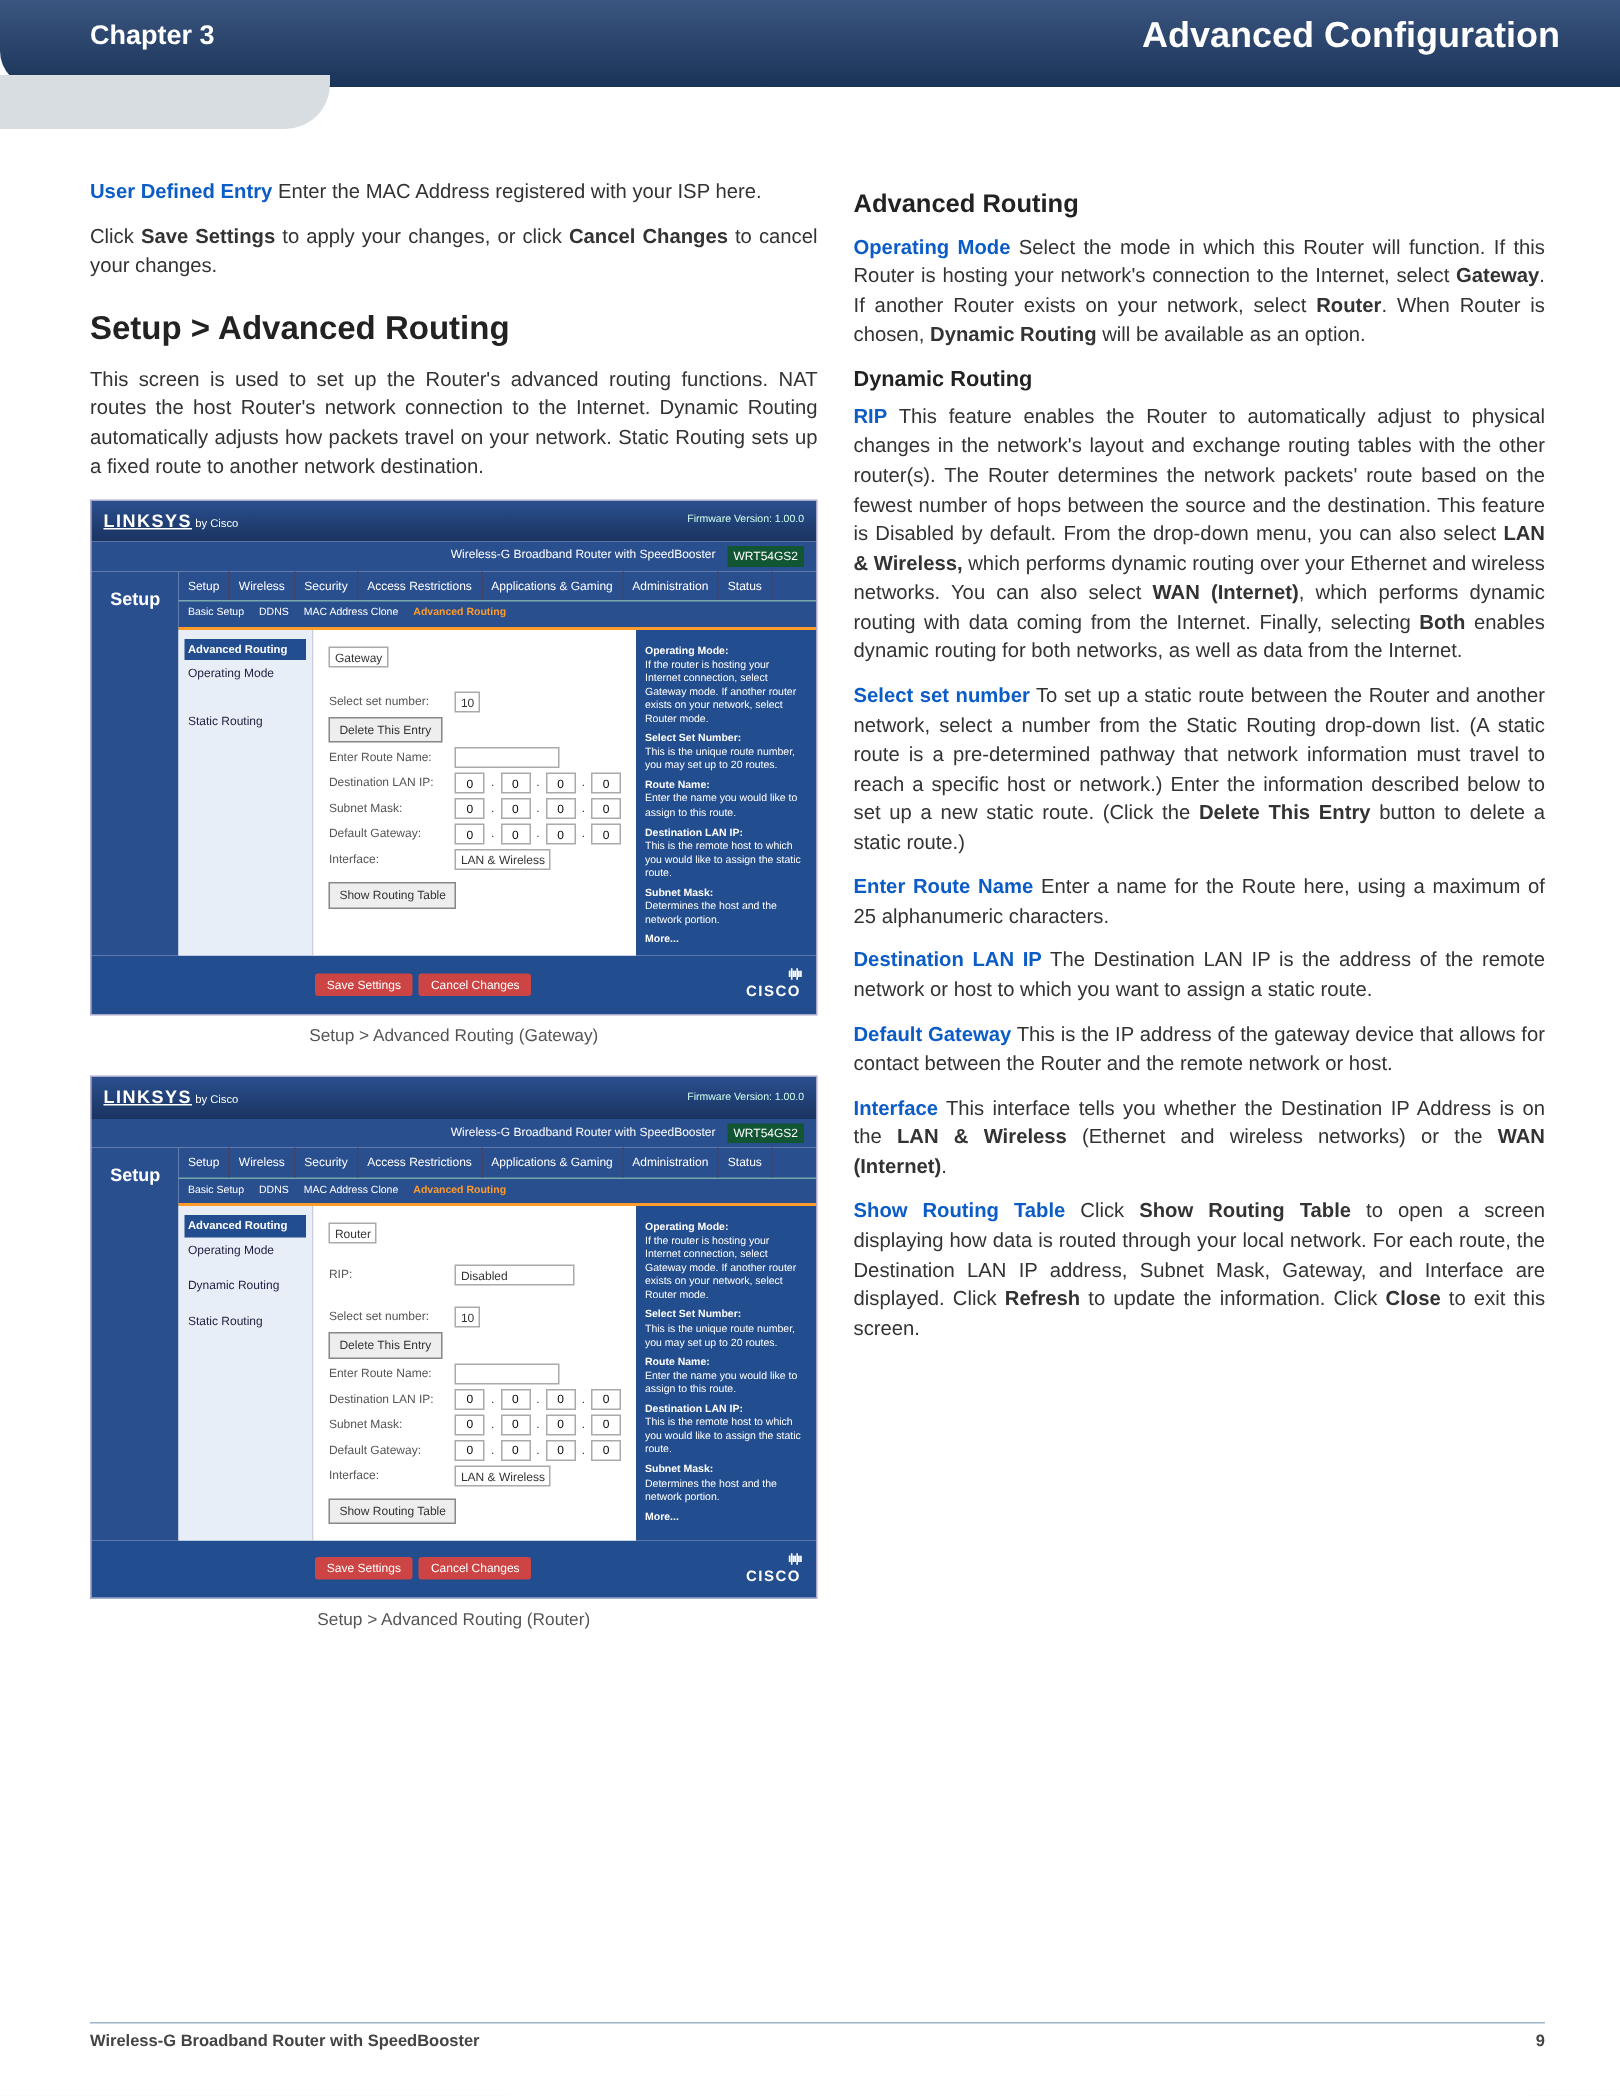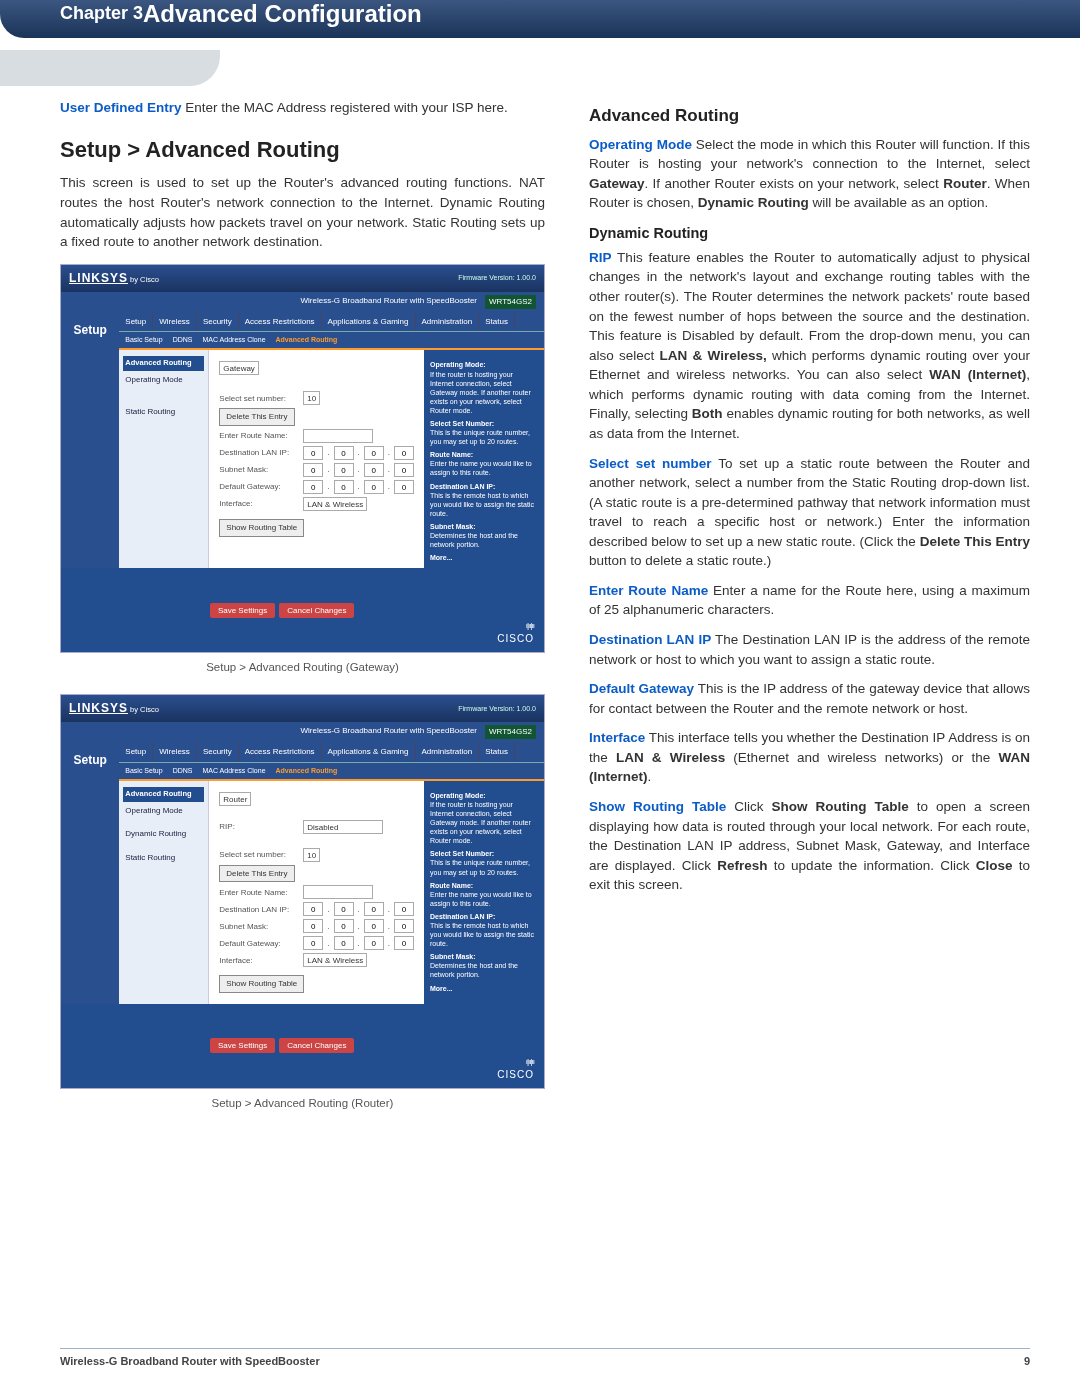--- a/index.html
+++ b/index.html
@@ -11,41 +11,41 @@
   }
   .page {
     background: #fff;
     width: 1080px;
     min-height: 1397px;
     position: relative;
     padding: 0;
   }
   .header-bar {
     background: linear-gradient(to bottom, #3b5680 0%, #1a3358 100%);
-    height: 38px;
+    height: 58px;
     display: flex;
-    justify-content: flex-start;
+    justify-content: space-between;
     align-items: center;
     padding: 0 40px 11px 60px;
     color: #fff;
     border-bottom-left-radius: 24px;
   }
   .chapter { font-weight: bold; font-size: 18px; }
   .advcfg { font-weight: bold; font-size: 24px; }
   .tab-corner {
     position: absolute;
     left: 0; top: 50px;
     width: 220px; height: 36px;
     background: #d8dde2;
     border-bottom-right-radius: 30px;
   }
   .content {
     display: flex;
     padding: 60px 50px 0 60px;
-    gap: 44px;
+    gap: 24px;
   }
   .col { width: 50%; font-size: 13.5px; color: #333; line-height: 1.45; }
   .col p { margin-bottom: 10px; text-align: justify; }
   .blue-bold { color: #0b5cc7; font-weight: bold; }
   .bold { font-weight: bold; }
   h2.section { font-size: 22px; font-weight: bold; color: #222; margin: 16px 0 8px; }
   h3.subhead { font-size: 17px; font-weight: bold; color: #222; margin: 6px 0 6px; }
   h4.subsub { font-size: 14.5px; font-weight: bold; color: #222; margin: 10px 0 4px; }
   .screenshot-wrap { margin: 12px 0 6px; }
   .caption { text-align: center; font-size: 11.5px; color: #555; margin: 6px 0 18px; }
@@ -113,21 +113,21 @@
     display:inline-block; cursor:default;
   }
   .shot-footer {
     background:#224d8f; color:#fff; display:flex; justify-content:space-between;
     align-items:center; padding:6px 10px; font-size:8px;
   }
   .shot-footer .btns span {
     background:#c44; color:#fff; padding:3px 8px; margin-right:4px; border-radius:2px;
     font-size:8px;
   }
-  .cisco { font-size:10px; letter-spacing:1px; font-weight:normal; text-align:right;margin-top:46px; }
+  .cisco { font-size:10px; letter-spacing:1px; font-weight:bold; text-align:right; }
   .cisco .bars { letter-spacing:-1px; font-size:8px; display:block; }
 
   .footer-line {
     position:absolute; bottom:30px; left:60px; right:50px;
     display:flex; justify-content:space-between;
     font-size:11px; color:#444; font-weight:bold;
     border-top:1px solid #9db3c8; padding-top:6px;
   }
   .footer-line .pg { font-weight:bold; }
 </style>
@@ -139,20 +139,23 @@
     <span class="chapter">Chapter 3</span>
     <span class="advcfg">Advanced Configuration</span>
   </div>
   <div class="tab-corner"></div>
 
   <div class="content">
 
     <div class="col">
       <p>
         <span class="blue-bold">User Defined Entry</span><span> Enter the MAC Address registered with your ISP here.</span>
+      </p>
+      <p>
+        <span>Click </span><span class="bold">Save Settings</span><span> to apply your changes, or click </span><span class="bold">Cancel Changes</span><span> to cancel your changes.</span>
       </p>
 
       <h2 class="section">Setup &gt; Advanced Routing</h2>
       <p>This screen is used to set up the Router's advanced routing functions. NAT routes the host Router's network connection to the Internet. Dynamic Routing automatically adjusts how packets travel on your network. Static Routing sets up a fixed route to another network destination.</p>
 
       <div class="screenshot-wrap">
         <div class="shot">
           <div class="shot-bluebar">
             <span><span class="shot-logo">LINKSYS</span><small> by Cisco</small></span>
             <span class="shot-fw">Firmware Version: 1.00.0</span>

